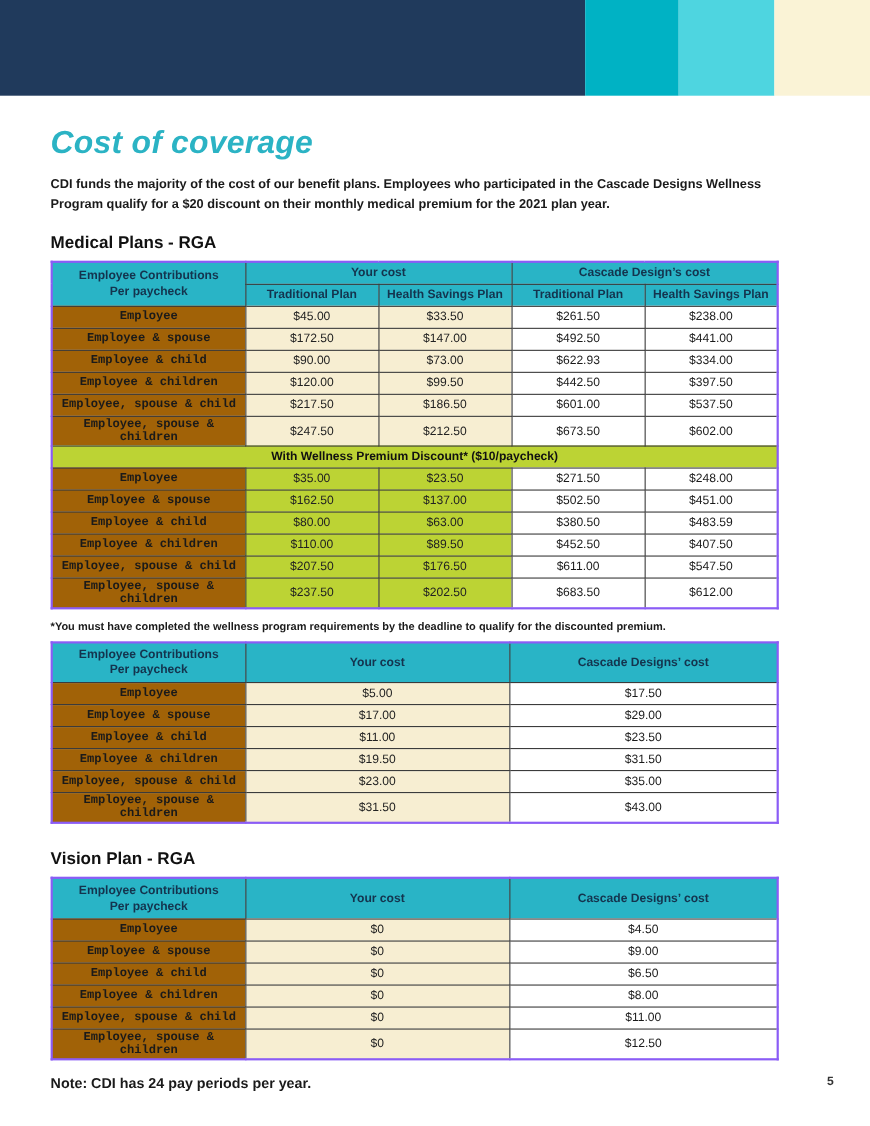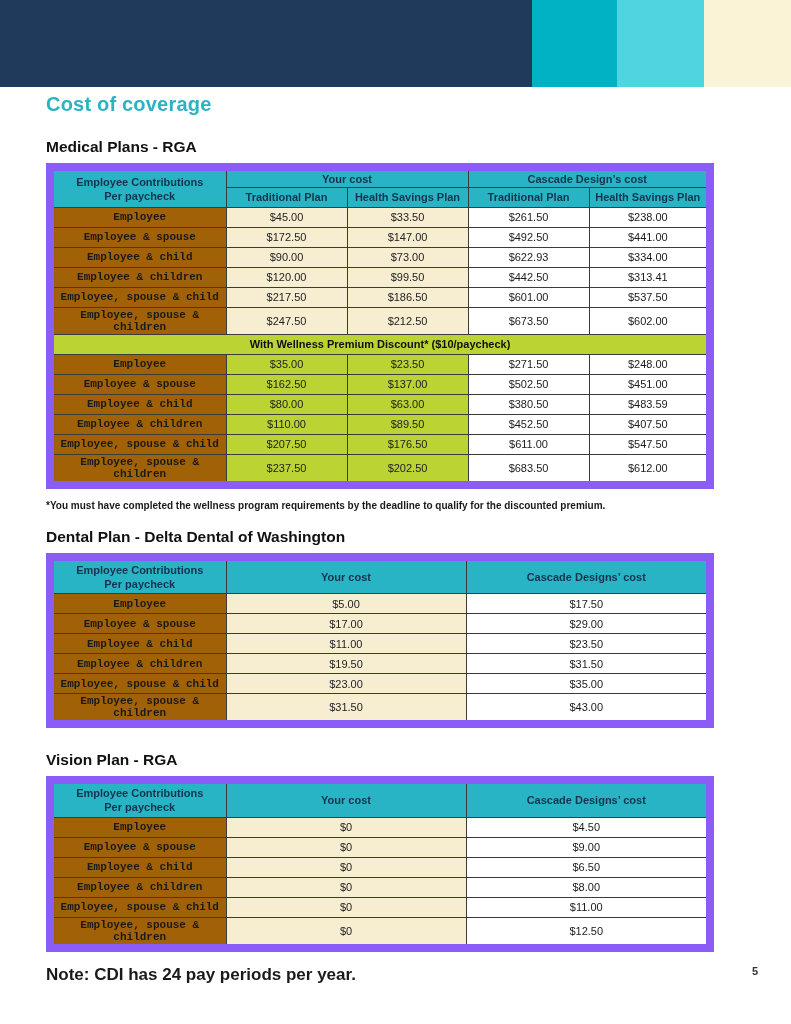--- a/index.html
+++ b/index.html
@@ -23,38 +23,40 @@
     overflow:hidden;
   }
   .page{width:791px;height:1024px;position:relative;}
   .banner{height:87px;display:flex;width:100%;}
   .banner .b-navy{width:67.2%;background:var(--banner-navy);}
   .banner .b-teal{width:10.8%;background:var(--banner-teal);}
   .banner .b-light{width:11%;background:var(--banner-light-teal);}
   .banner .b-cream{width:11%;background:var(--banner-cream);}
   .content{padding:0 39px 0 46px;}
   h1.title{
-    font-size:20px;line-height:34px;
+    margin-top:26px;
+    font-size:29px;line-height:34px;
     font-weight:600;color:var(--title-teal);
     letter-spacing:0.2px;
+    font-style:italic;
   }
   .intro{
     margin-top:12px;width:668px;
     font-size:11.6px;line-height:18px;font-weight:700;
   }
   h2.section{
     font-size:15.5px;font-weight:700;color:#111;
   }
   h2.m-medical{margin-top:17px;}
   h2.m-dental{margin-top:17px;}
   h2.m-vision{margin-top:23px;}
   table.cost{
     margin-top:7px;width:660px;
     border-collapse:collapse;
-    border:8px solid #8b5cf6;
+    border:2px solid #8b5cf6;
     table-layout:fixed;
   }
   table.cost td{
     border:1px solid #3b3b3b;
     font-size:11px;
     height:20px;
     text-align:center;
     vertical-align:middle;
     padding:1px 4px;
   }
@@ -82,39 +84,40 @@
     font-weight:700;color:#111;
     font-size:12px;height:21px;
   }
   .footnote{
     margin-top:11px;font-size:10px;font-weight:700;width:680px;
   }
   .footer-row{
     margin-top:13px;width:712px;
     display:flex;justify-content:space-between;align-items:flex-start;
   }
-  .note{font-size:17px;font-weight:700;text-align:center;}
+  .note{font-size:13px;font-weight:700;text-align:center;}
   .page-number{font-size:11px;font-weight:700;color:#333;}
 </style>
 </head>
 <body>
 
 <div class="page">
 
   <div class="banner">
     <div class="b-navy"></div>
     <div class="b-teal"></div>
     <div class="b-light"></div>
     <div class="b-cream"></div>
   </div>
 
   <div class="content">
 
     <h1 class="title">Cost of coverage</h1>
 
+    <p class="intro">CDI funds the majority of the cost of our benefit plans. Employees who participated in the Cascade Designs Wellness Program qualify for a $20 discount on their monthly medical premium for the 2021 plan year.</p>
 
     <h2 class="section m-medical">Medical Plans - RGA</h2>
 
     <table class="cost">
       <colgroup>
         <col style="width:176px">
           <col style="width:121px">
           <col style="width:121px">
           <col style="width:121px">
           <col style="width:121px">
@@ -153,21 +156,21 @@
             <td class="cell cream">$90.00</td>
             <td class="cell cream">$73.00</td>
             <td class="cell plain">$622.93</td>
             <td class="cell plain">$334.00</td>
           </tr>
           <tr>
             <td class="row-label">Employee &amp; children</td>
             <td class="cell cream">$120.00</td>
             <td class="cell cream">$99.50</td>
             <td class="cell plain">$442.50</td>
-            <td class="cell plain">$313.41</td>
+            <td class="cell plain">$397.50</td>
           </tr>
           <tr>
             <td class="row-label">Employee, spouse &amp; child</td>
             <td class="cell cream">$217.50</td>
             <td class="cell cream">$186.50</td>
             <td class="cell plain">$601.00</td>
             <td class="cell plain">$537.50</td>
           </tr>
           <tr>
             <td class="row-label">Employee, spouse &amp; children</td>
@@ -223,21 +226,20 @@
             <td class="cell green">$237.50</td>
             <td class="cell green">$202.50</td>
             <td class="cell plain">$683.50</td>
             <td class="cell plain">$612.00</td>
           </tr>
         </tbody>
     </table>
 
     <p class="footnote">*You must have completed the wellness program requirements by the deadline to qualify for the discounted premium.</p>
 
-    <h2 class="section m-dental">Dental Plan - Delta Dental of Washington</h2>
 
     <table class="cost">
       <colgroup>
         <col style="width:176px">
           <col style="width:240px">
           <col style="width:244px">
       </colgroup>
       <thead>
         <tr>
           <td class="corner" style="height:37px">Employee Contributions

